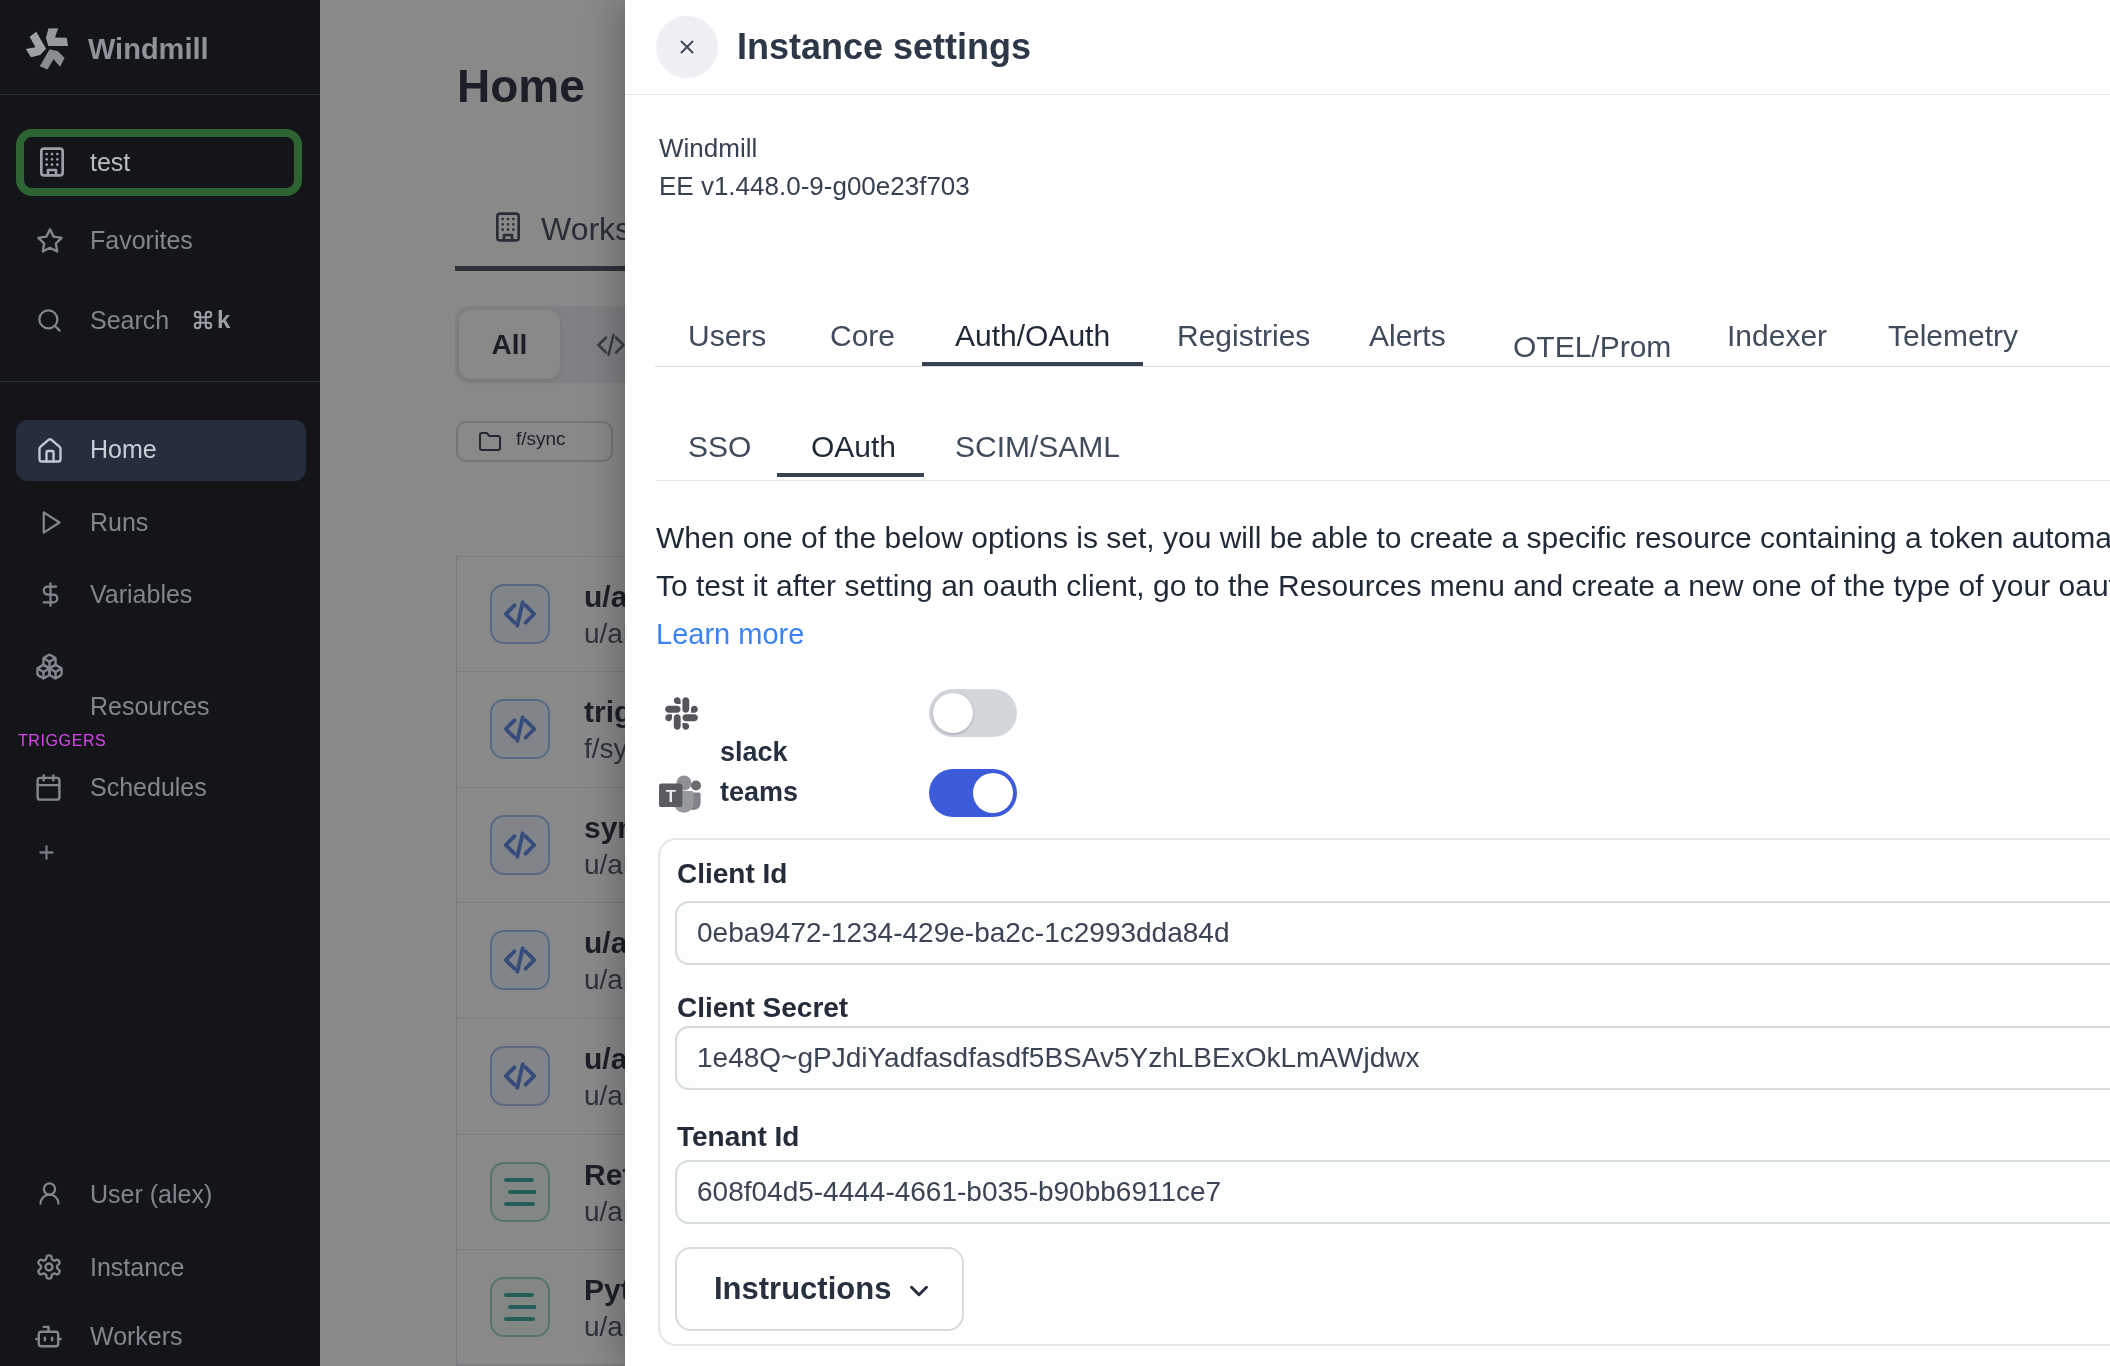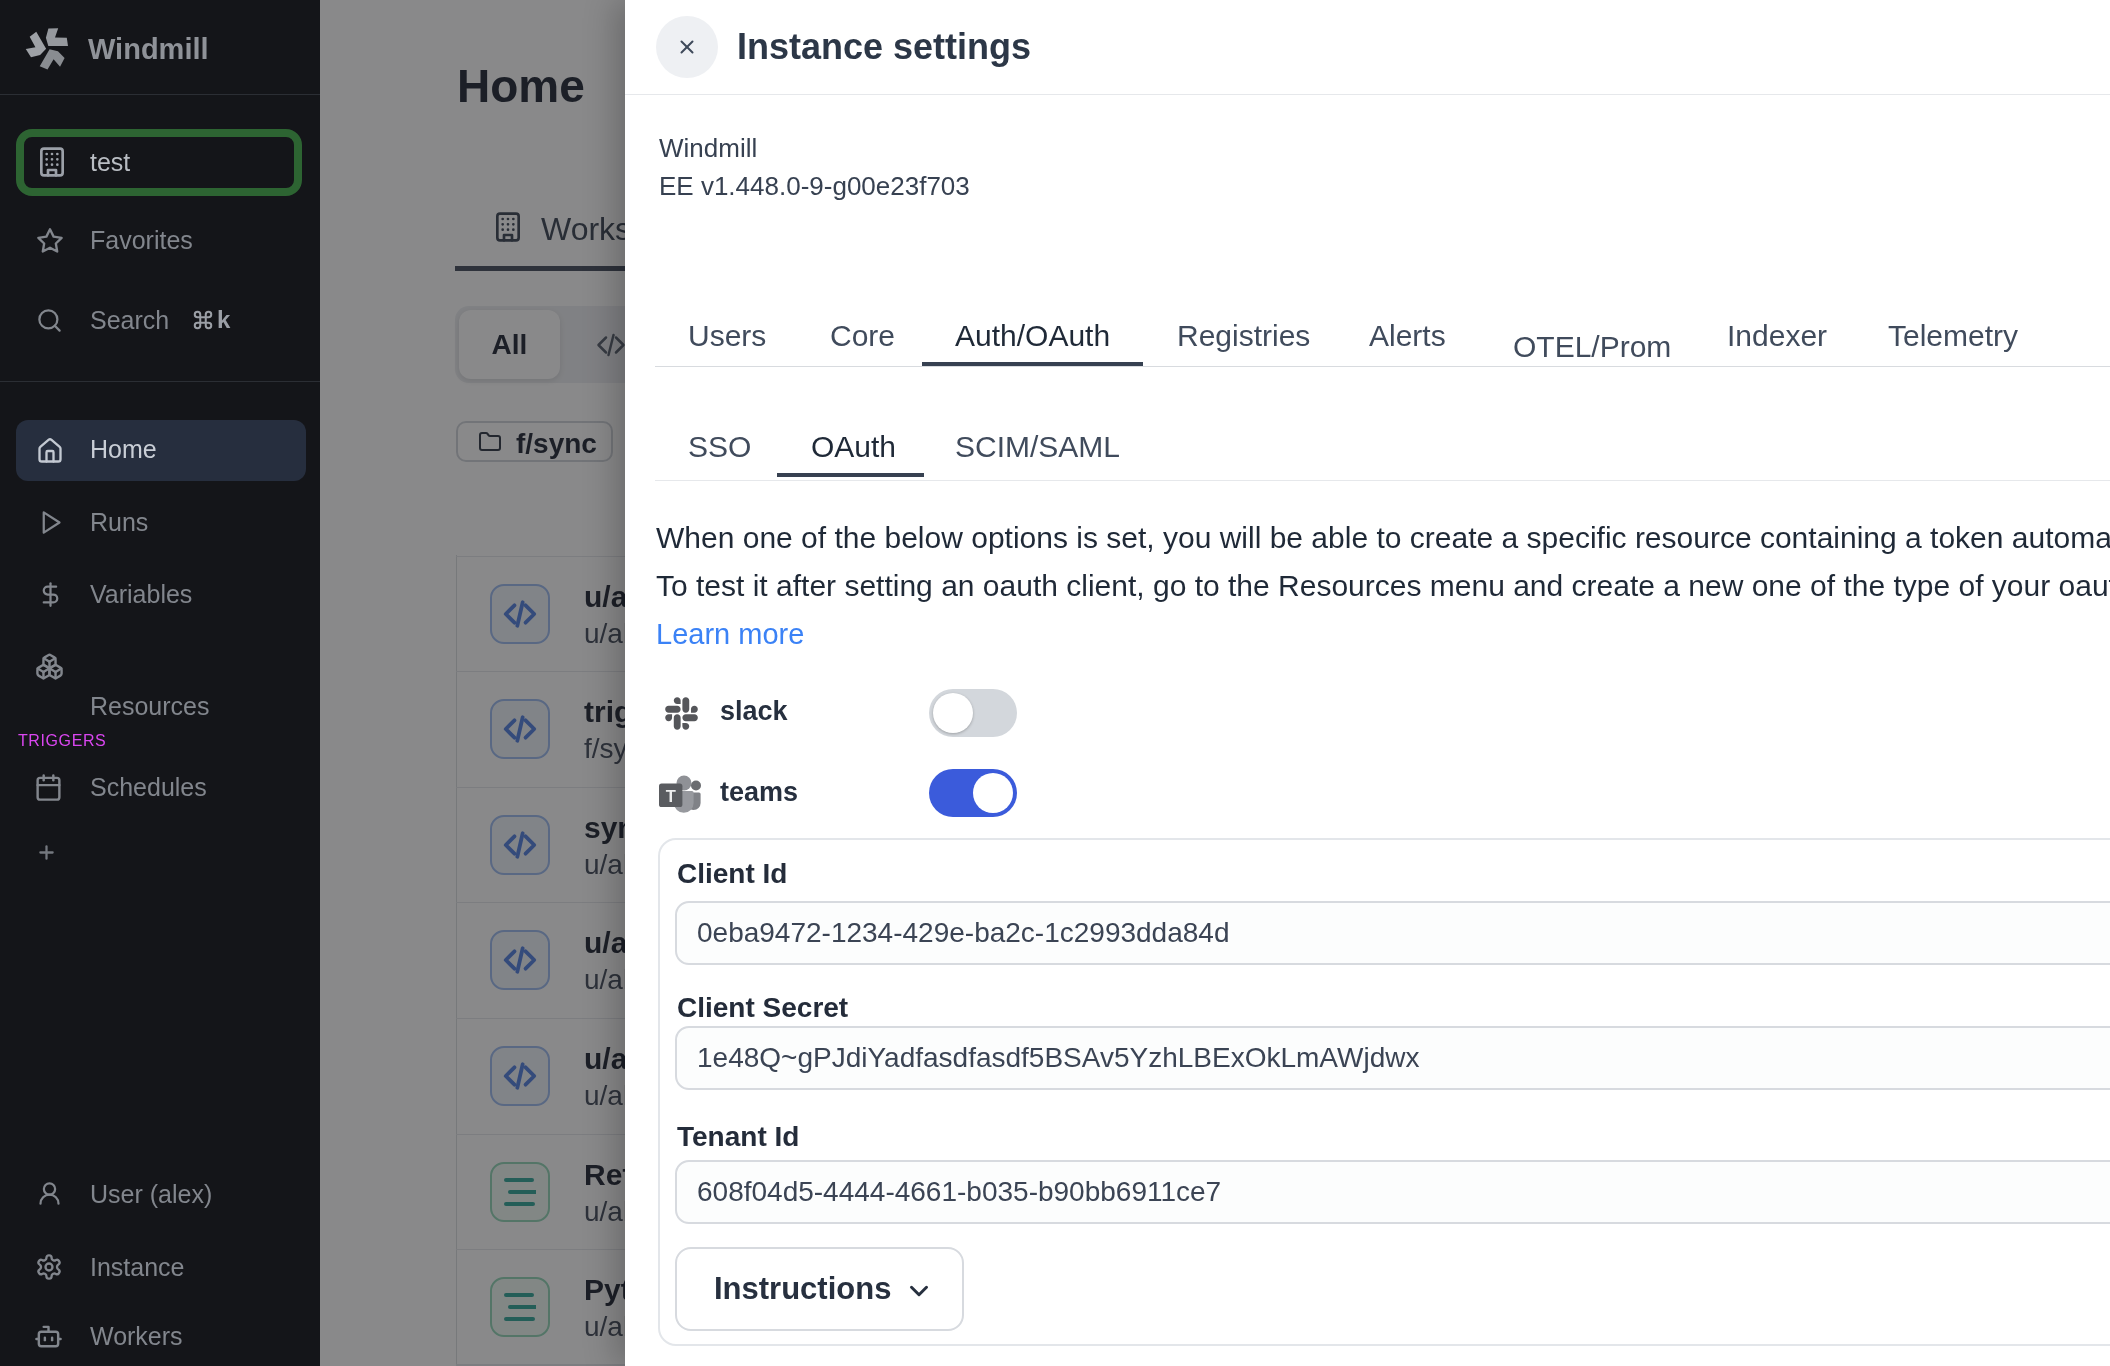--- a/index.html
+++ b/index.html
@@ -47,21 +47,21 @@
   <svg class="abs" style="left:276px; top:330px;" width="30" height="30" viewBox="0 0 24 24" fill="none" stroke="#4b5563" stroke-width="2" stroke-linecap="round" stroke-linejoin="round">
       <path d="m16 18 6-6-6-6"></path>
       <path d="m8 6-6 6 6 6"></path>
       <path d="m14 4-4 16"></path>
     </svg>
 
   <div class="abs" style="left:136px; top:421px; width:157px; height:41px; background:#fff; border:2px solid #cdd2d8; border-radius:10px;"></div>
   <svg class="abs" style="left:158px; top:430px;" width="24" height="24" viewBox="0 0 24 24" fill="none" stroke="#1f2937" stroke-width="2" stroke-linecap="round" stroke-linejoin="round">
       <path d="M20 20a2 2 0 0 0 2-2V8a2 2 0 0 0-2-2h-7.9a2 2 0 0 1-1.69-.9L9.6 3.9A2 2 0 0 0 7.93 3H4a2 2 0 0 0-2 2v13a2 2 0 0 0 2 2Z"></path>
     </svg>
-  <div class="abs" style="left:196px; top:428px; font-size:28px; font-weight:bold; color:#111827;">f/sync</div>
+  <div class="abs" style="left:196px; top:428px; font-size:19px; font-weight:normal; color:#111827;">f/sync</div>
 
   <div class="abs" style="left:136px; top:555px; width:1654px; height:810px; border-left:1px solid #d8dbdf;"></div>
   <div class="abs" id="rows">
 <div class="abs" style="left:136px; top:555.5px; width:1654px; height:115.6px; border-top:1px solid #e3e5e8;">
 <div class="abs" style="left:34px; top:27px; width:60px; height:60px; border:2px solid #96b7ef; border-radius:14px; background:#eef3fb;"></div>
 <svg class="abs" style="left:45px; top:38px;" width="38" height="38" viewBox="0 0 24 24" fill="none" stroke="#4677dd" stroke-width="2.4" stroke-linecap="round" stroke-linejoin="round">
           <path d="m15.5 17.5 5.5-5.5-5.5-5.5"></path>
           <path d="m8.5 6.5-5.5 5.5 5.5 5.5"></path>
           <path d="m13.7 4.6-3.4 14.8"></path>
         </svg>
@@ -276,21 +276,21 @@
   <div class="abs" style="left:31px; top:618px; font-size:29px; color:#3b82f6;">Learn more</div>
 
   <svg class="abs" style="left:40px; top:697px;" width="33" height="33" viewBox="0 0 127 127">
     <g fill="#55565a">
     <path d="M27.2 80c0 7.3-5.9 13.2-13.2 13.2C6.7 93.2.8 87.3.8 80c0-7.3 5.9-13.2 13.2-13.2h13.2V80zm6.6 0c0-7.3 5.9-13.2 13.2-13.2 7.3 0 13.2 5.9 13.2 13.2v33c0 7.3-5.9 13.2-13.2 13.2-7.3 0-13.2-5.9-13.2-13.2V80z"></path>
     <path d="M47 27.1c-7.3 0-13.2-5.9-13.2-13.2C33.8 6.6 39.7.7 47 .7c7.3 0 13.2 5.9 13.2 13.2v13.2H47zm0 6.7c7.3 0 13.2 5.9 13.2 13.2 0 7.3-5.9 13.2-13.2 13.2H13.9C6.6 60.2.7 54.3.7 47c0-7.3 5.9-13.2 13.2-13.2H47z"></path>
     <path d="M99.9 47c0-7.3 5.9-13.2 13.2-13.2 7.3 0 13.2 5.9 13.2 13.2 0 7.3-5.9 13.2-13.2 13.2H99.9V47zm-6.6 0c0 7.3-5.9 13.2-13.2 13.2-7.3 0-13.2-5.9-13.2-13.2V13.9C66.9 6.6 72.8.7 80.1.7c7.3 0 13.2 5.9 13.2 13.2V47z"></path>
     <path d="M80.1 99.8c7.3 0 13.2 5.9 13.2 13.2 0 7.3-5.9 13.2-13.2 13.2-7.3 0-13.2-5.9-13.2-13.2V99.8h13.2zm0-6.6c-7.3 0-13.2-5.9-13.2-13.2 0-7.3 5.9-13.2 13.2-13.2h33.1c7.3 0 13.2 5.9 13.2 13.2 0 7.3-5.9 13.2-13.2 13.2H80.1z"></path>
     </g>
   </svg>
-  <div class="abs" style="left:95px; top:696px; font-size:27px; font-weight:bold; color:#27303f;">slack</div>
+  <div class="abs" style="left:95px; top:737px; font-size:27px; font-weight:bold; color:#27303f;">slack</div>
   <div class="abs" style="left:304px; top:689px; width:88px; height:48px; border-radius:24px; background:#d3d7dc;"></div>
   <div class="abs" style="left:308px; top:693px; width:40px; height:40px; border-radius:50%; background:#fff; box-shadow:0 1px 3px rgba(0,0,0,0.25);"></div>
 
   <svg class="abs" style="left:34px; top:775px;" width="42" height="39" viewBox="0 0 42 39">
     <circle cx="25" cy="8" r="7.5" fill="#8f9196"></circle>
     <circle cx="37" cy="10.5" r="5" fill="#6a6c70"></circle>
     <path d="M31 17.5h9a1.6 1.6 0 0 1 1.6 1.6V28a7 7 0 0 1-7 7 7 7 0 0 1-3.6-1z" fill="#808287"></path>
     <path d="M14 16h19a1.6 1.6 0 0 1 1.6 1.6V28a9.8 9.8 0 0 1-9.8 9.8A9.8 9.8 0 0 1 15 28z" fill="#97999e"></path>
     <rect x="0" y="8.6" width="23.4" height="23.4" rx="2.6" fill="#5a5c60"></rect>
     <text x="11.7" y="26.6" font-size="16.5" font-weight="bold" fill="#eceded" text-anchor="middle" font-family="Liberation Sans">T</text>

